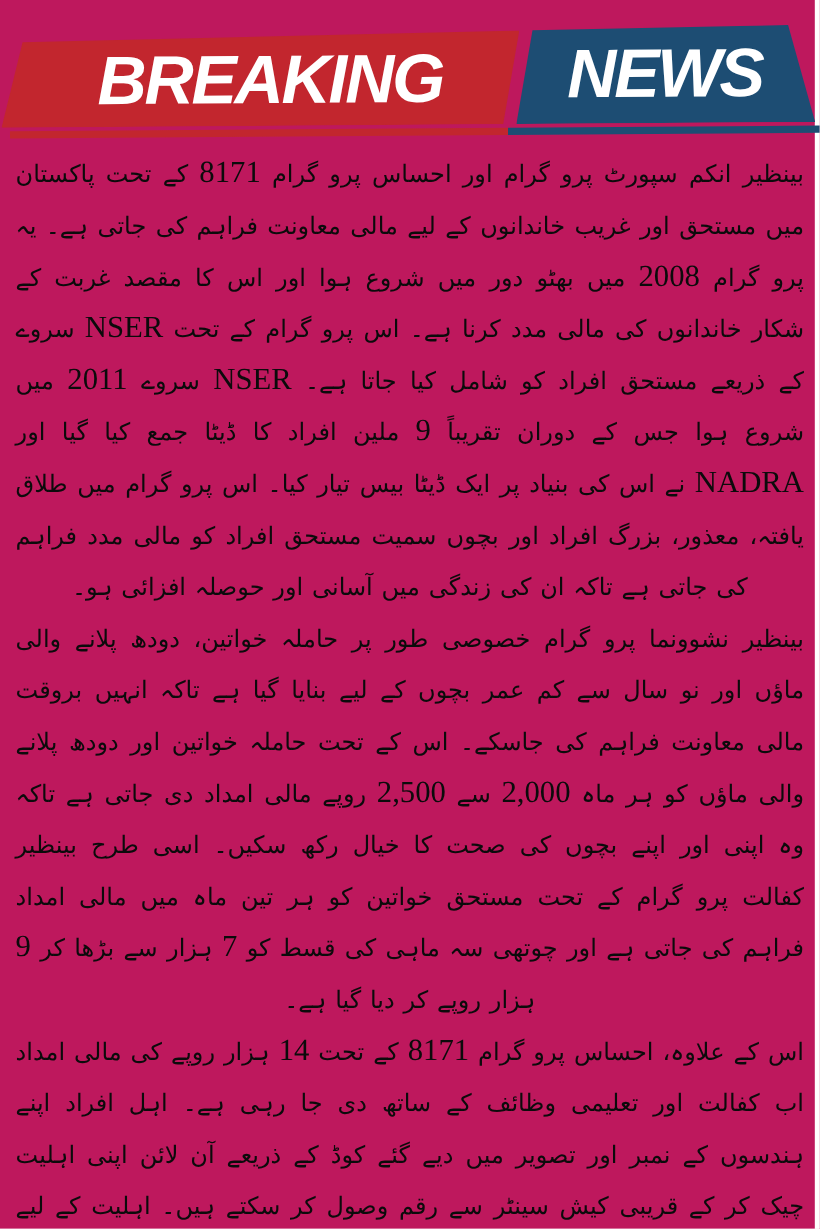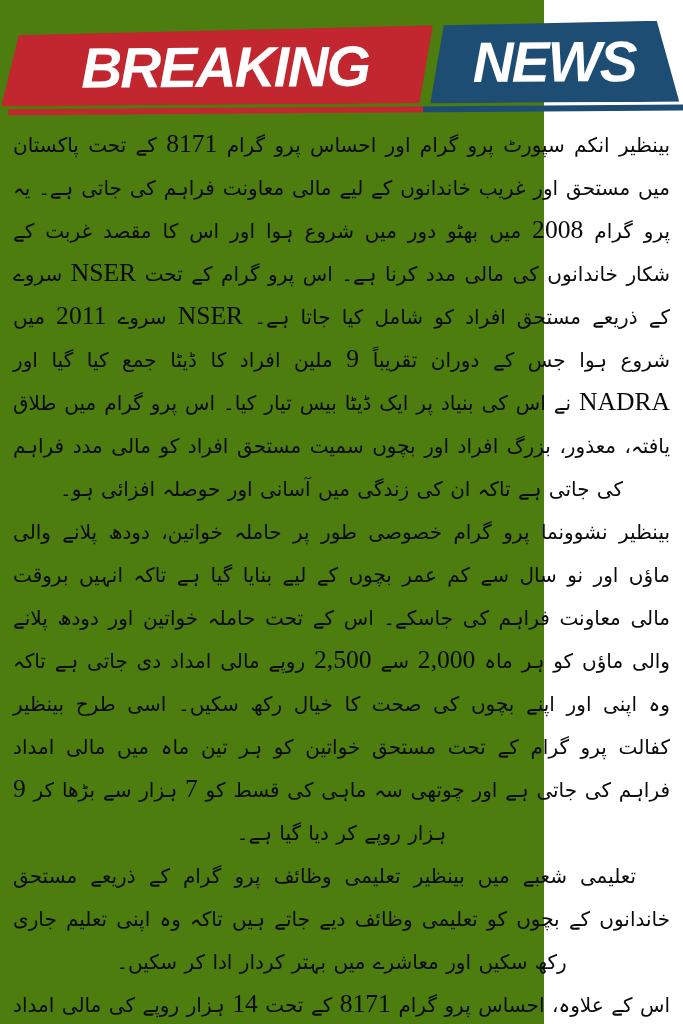--- a/index.html
+++ b/index.html
@@ -6,23 +6,23 @@
     margin: 0;
     padding: 0;
     background: #ffffff;
     width: 683px;
     height: 1024px;
     overflow: hidden;
     font-family: "DejaVu Sans", sans-serif;
   }
   .page {
     position: relative;
-    width: 544px;
+    width: 679px;
     height: 1024px;
-    background: #4d7c0f;
+    background: #be185d;
   }
   
   .banner-wrap {
     position: relative;
     width: 683px;
     height: 122px;
     transform: rotate(-0.4deg);
   }
   .shape {
     position: absolute;
@@ -97,17 +97,16 @@
     <div class="shape shape-red" style="background: rgb(194, 38, 46);"></div>
     <div class="shape shape-blue" style="background: rgb(29, 77, 115);"></div>
     <div class="banner-word word-breaking" style="color: rgb(255, 255, 255);">BREAKING</div>
     <div class="banner-word word-news" style="color: rgb(255, 255, 255);">NEWS</div>
     <div class="underbar" style="background: linear-gradient(to right, rgb(194, 38, 46) 0px, rgb(194, 38, 46) 61.5%, rgb(29, 77, 115) 61.5%, rgb(29, 77, 115) 100%);"></div>
   </div>
 
   <div class="article" dir="rtl">
     <p class="para">بینظیر انکم سپورٹ پرو گرام اور احساس پرو گرام <span class="latin">8171</span> کے تحت پاکستان میں مستحق اور غریب خاندانوں کے لیے مالی معاونت فراہم کی جاتی ہے۔ یہ پرو گرام <span class="latin">2008</span> میں بھٹو دور میں شروع ہوا اور اس کا مقصد غربت کے شکار خاندانوں کی مالی مدد کرنا ہے۔ اس پرو گرام کے تحت <span class="latin">NSER</span> سروے کے ذریعے مستحق افراد کو شامل کیا جاتا ہے۔ <span class="latin">NSER</span> سروے <span class="latin">2011</span> میں شروع ہوا جس کے دوران تقریباً <span class="latin">9</span> ملین افراد کا ڈیٹا جمع کیا گیا اور <span class="latin">NADRA</span> نے اس کی بنیاد پر ایک ڈیٹا بیس تیار کیا۔ اس پرو گرام میں طلاق یافتہ، معذور، بزرگ افراد اور بچوں سمیت مستحق افراد کو مالی مدد فراہم کی جاتی ہے تاکہ ان کی زندگی میں آسانی اور حوصلہ افزائی ہو۔</p>
     <p class="para">بینظیر نشوونما پرو گرام خصوصی طور پر حاملہ خواتین، دودھ پلانے والی ماؤں اور نو سال سے کم عمر بچوں کے لیے بنایا گیا ہے تاکہ انہیں بروقت مالی معاونت فراہم کی جاسکے۔ اس کے تحت حاملہ خواتین اور دودھ پلانے والی ماؤں کو ہر ماہ <span class="latin">2,000</span> سے <span class="latin">2,500</span> روپے مالی امداد دی جاتی ہے تاکہ وہ اپنی اور اپنے بچوں کی صحت کا خیال رکھ سکیں۔ اسی طرح بینظیر کفالت پرو گرام کے تحت مستحق خواتین کو ہر تین ماہ میں مالی امداد فراہم کی جاتی ہے اور چوتھی سہ ماہی کی قسط کو <span class="latin">7</span> ہزار سے بڑھا کر <span class="latin">9</span> ہزار روپے کر دیا گیا ہے۔</p>
-    <p class="para para-indent">تعلیمی شعبے میں بینظیر تعلیمی وظائف پرو گرام کے ذریعے مستحق خاندانوں کے بچوں کو تعلیمی وظائف دیے جاتے ہیں تاکہ وہ اپنی تعلیم جاری رکھ سکیں اور معاشرے میں بہتر کردار ادا کر سکیں۔</p>
     <p class="para">اس کے علاوہ، احساس پرو گرام <span class="latin">8171</span> کے تحت <span class="latin">14</span> ہزار روپے کی مالی امداد اب کفالت اور تعلیمی وظائف کے ساتھ دی جا رہی ہے۔ اہل افراد اپنے  ہندسوں کے  نمبر اور تصویر میں دیے گئے کوڈ کے ذریعے آن لائن اپنی اہلیت چیک کر کے قریبی کیش سینٹر سے رقم وصول کر سکتے ہیں۔ اہلیت کے لیے ضروری ہے کہ خاندان کا غربت اسکور  سے کم ہو، ماہانہ آمدنی  روپے سے کم ہو، کوئی جائیداد نہ ہو اور خاندان میں کوئی سرکاری ملازم نہ ہو۔</p>
   </div>
 
 </div>
 
 </body></html>

